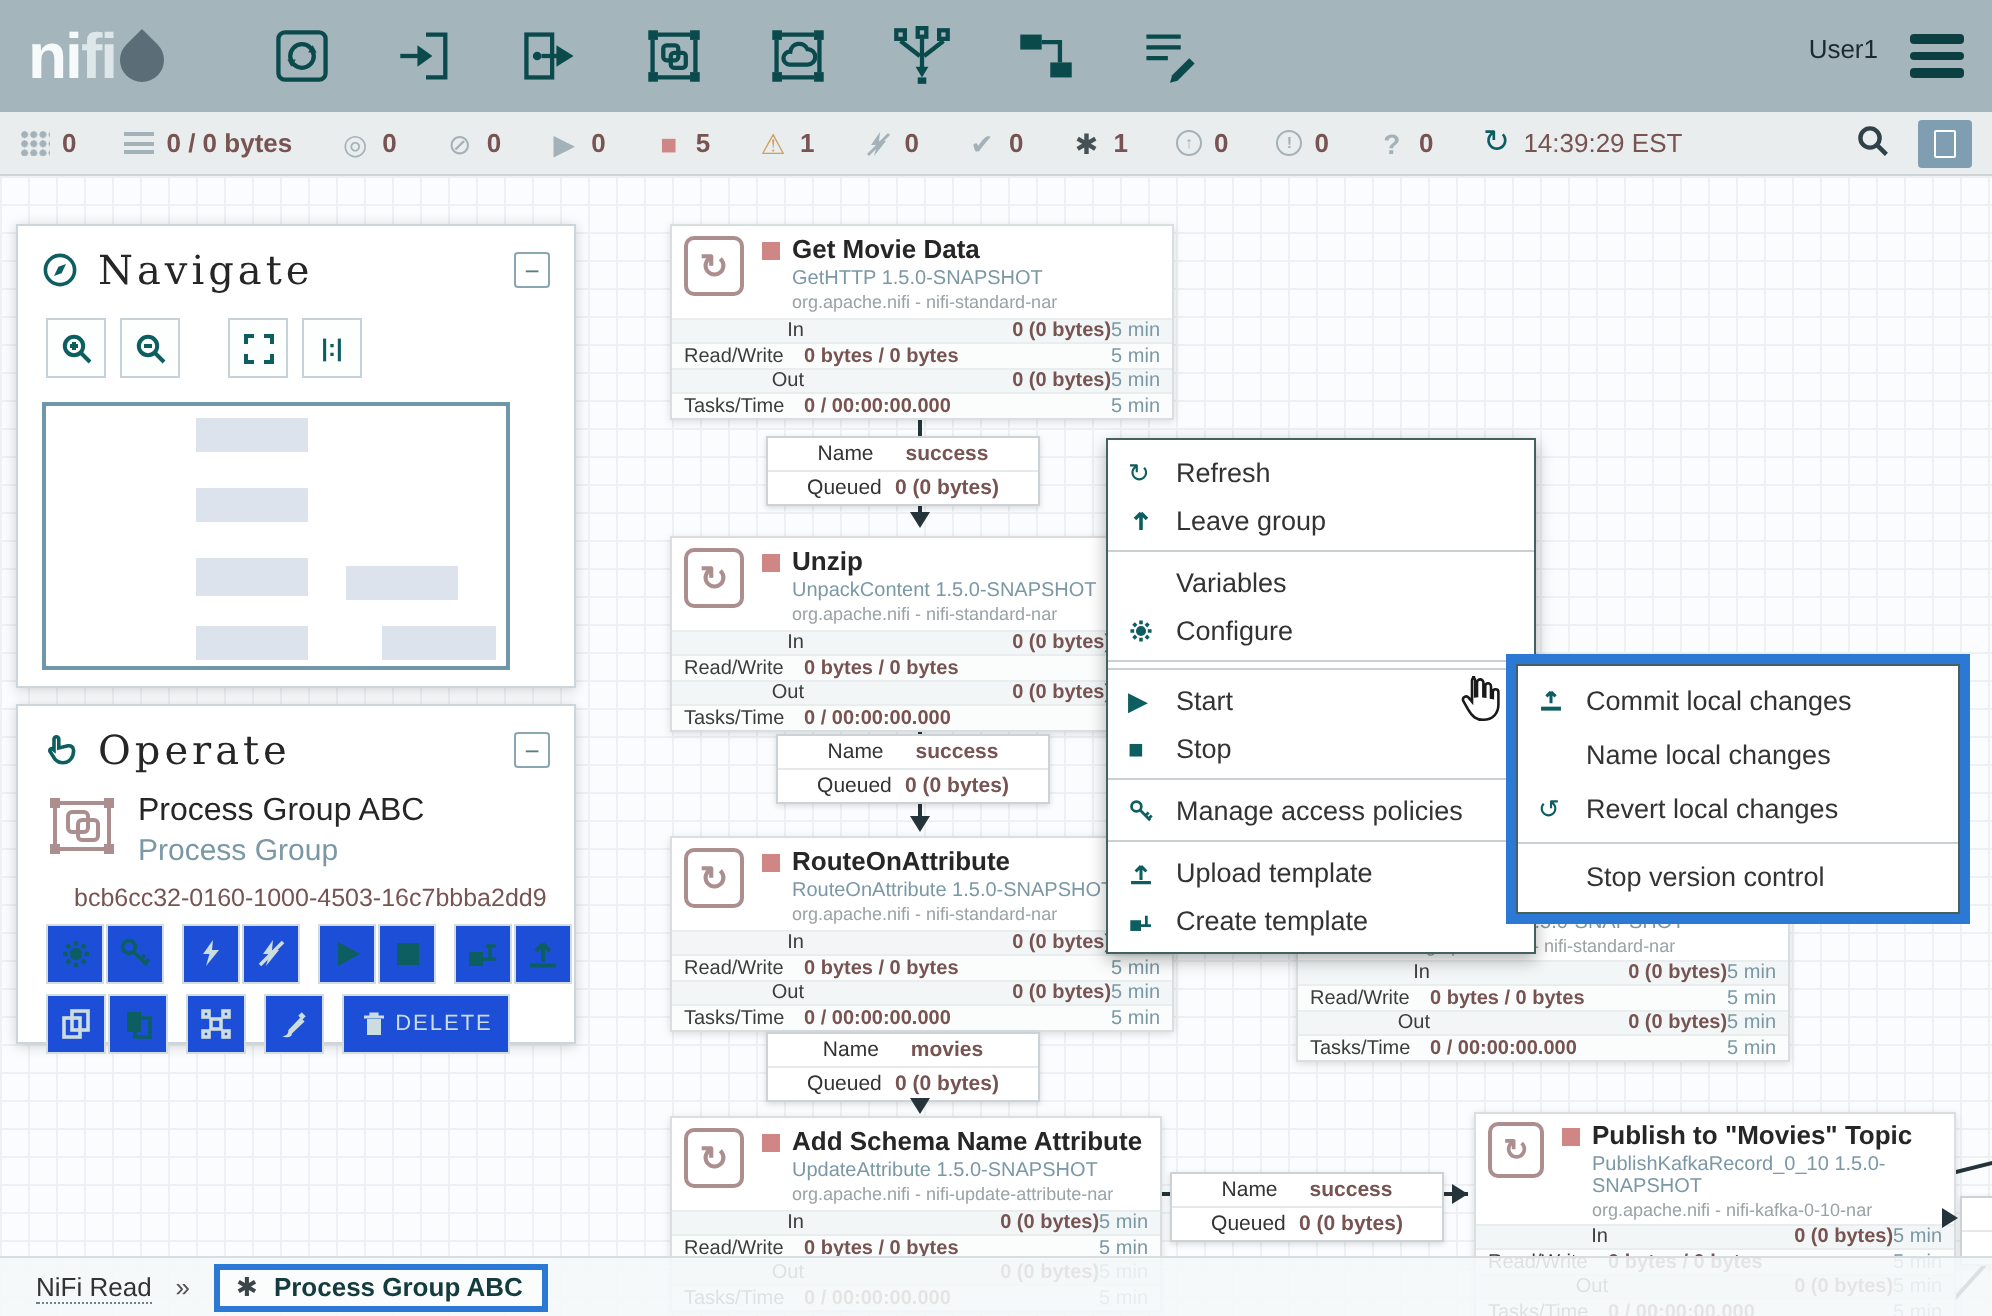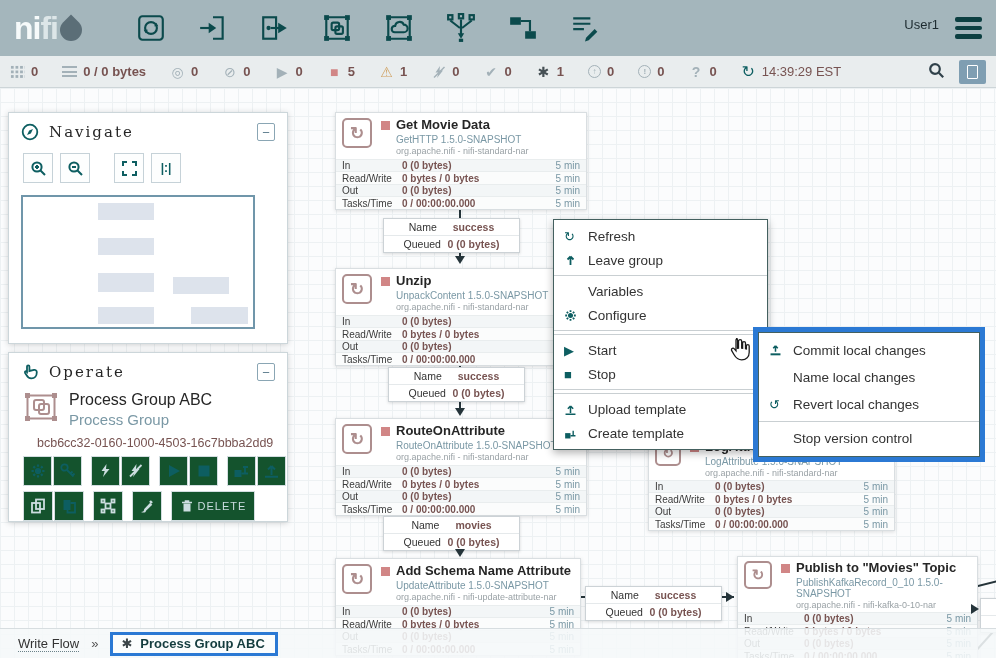--- a/index.html
+++ b/index.html
@@ -47,59 +47,59 @@
     display:inline-flex; align-items:center; justify-content:center; font-size:8px; color:#a3b1b8; font-weight:bold; }
   .st-right { margin-left:auto; display:flex; align-items:center; gap:14px; }
   .search-ico svg { stroke:#30414a; fill:none; stroke-width:2.2; }
   .panel-toggle { width:27px; height:24px; background:#7f9eb2; border-radius:2px;
     display:flex; align-items:center; justify-content:center; cursor:pointer; }
   .panel-toggle .pg { width:11px; height:14px; border:1.6px solid #fff; border-radius:1px; background:transparent; }
 
   
   .panel { position:absolute; background:#fff; border:1px solid #ccd6da; box-shadow:0 1px 6px rgba(0,0,0,.18); z-index:30; }
   .panel-head { display:flex; align-items:center; padding:10px 12px 6px 12px; }
-  .panel-title { font-family:"DejaVu Serif", serif; font-size:15px; letter-spacing:2px; color:#262626; margin-left:10px; }
+  .panel-title { font-family:"DejaVu Serif", serif; font-size:20px; letter-spacing:2px; color:#262626; margin-left:10px; }
   .collapse-btn { margin-left:auto; width:18px; height:18px; border:1px solid #8aa6b4; border-radius:2px;
     display:flex; align-items:center; justify-content:center; cursor:pointer; color:#5a7b8c; font-size:13px; line-height:1; background:#fff; }
   .phead-ico { color:#0d5e61; display:inline-flex; }
   .phead-ico svg { stroke:currentColor; fill:none; stroke-width:1.8; }
 
   .nav-tools { display:flex; gap:7px; padding:6px 12px 8px 14px; }
   .nav-btn { width:30px; height:30px; border:1px solid #c6d2d8; background:#fdfefe; color:#0d5e61;
     display:flex; align-items:center; justify-content:center; cursor:pointer; font-weight:bold; font-size:12px; }
   .nav-btn svg { stroke:currentColor; fill:none; stroke-width:2; }
   .nav-group-gap { width:10px; }
   .minimap { position:relative; margin:4px 12px 0 12px; width:234px; height:134px; border:2px solid #7096aa; background:#fff; cursor:move; }
   .mm-rect { position:absolute; background:#dde3ec; }
 
   .op-comp { display:flex; align-items:flex-start; padding:8px 12px 0 14px; }
   .op-icon { width:38px; height:34px; color:#ad8e8e; display:inline-flex; }
   .op-icon svg { stroke:currentColor; fill:none; stroke-width:2; }
   .op-name { font-size:16px; color:#262626; line-height:1.1; }
   .op-type { font-size:15px; color:#7a98a5; margin-top:2px; }
   .op-id { font-size:12.5px; color:#775351; padding:8px 0 6px 28px; }
   .op-btn-row { display:flex; padding:0 0 0 14px; margin-bottom:5px; }
-  .op-btn { width:30px; height:30px; border:1px solid #d3dde0; background:#14532d; color:#0d5e61;
+  .op-btn { width:30px; height:30px; border:1px solid #d3dde0; background:#1d4ed8; color:#0d5e61;
     display:flex; align-items:center; justify-content:center; cursor:pointer; margin-right:1px; }
   .op-btn svg { stroke:currentColor; fill:none; stroke-width:1.8; }
   .op-btn.gap { margin-left:8px; }
   .op-btn.disabled { color:#ccdde0; }
   .op-btn.wide { width:84px; font-size:11px; letter-spacing:1px; gap:4px; }
 
   
   .proc { position:absolute; background:#fff; border:1px solid #d9dee1; box-shadow:0 1px 4px rgba(0,0,0,.13); z-index:10; cursor:pointer; }
   .proc-head { display:flex; padding:5px 6px 3px 6px; }
   .stamp { width:30px; height:30px; border:2px solid #ad8e8e; border-radius:5px; color:#ad8e8e;
     display:flex; align-items:center; justify-content:center; font-size:17px; font-weight:bold; margin-right:9px; flex:0 0 auto; }
   .run-badge { width:9px; height:9px; background:#d18686; margin:3px 6px 0 0; flex:0 0 auto; }
   .proc-title { font-size:13px; font-weight:bold; color:#262626; line-height:1.15; }
   .proc-type { font-size:10px; color:#7a98a5; margin-top:1px; }
   .proc-bundle { font-size:9px; color:#9aa2a6; margin-top:1px; }
   .srow { display:flex; align-items:center; padding:0 6px; height:12.5px; font-size:10px; border-top:1px solid #e9edee; background:#fbfcfc; }
-  .srow.alt { background:#f3f6f7; }
+  .srow.alt { background:#f3f6f7;text-align:right; }
   .sl { width:60px; color:#3c3c3c; }
   .sv { font-weight:bold; color:#775351; flex:1; }
   .sw { color:#7a98a5; }
 
   
   .conn { position:absolute; width:137px; background:#fff; border:1px solid #ccd2d6; box-shadow:0 1px 3px rgba(0,0,0,.14); z-index:12; font-size:10.5px; cursor:pointer; }
   .cl-row { display:flex; padding:2px 7px;justify-content:center; }
   .cl-row:first-child { border-bottom:1px solid #e5e9eb; }
   .cl-k { width:44px; color:#333; }
   .cl-v { font-weight:bold; color:#775351; }
@@ -746,20 +746,29 @@
     <div class="ctx-sep"></div>
     <div class="ctx-item">
         <span class="ctx-ic">▶</span>
         <span>Start</span>
       </div>
     <div class="ctx-item">
         <span class="ctx-ic">■</span>
         <span>Stop</span>
       </div>
     <div class="ctx-sep"></div>
+    <div class="ctx-item">
+        <span class="ctx-ic">
+          <svg width="13" height="13" viewBox="0 0 17 17">
+            <circle cx="5.5" cy="5.5" r="3.2"></circle>
+            <path d="M8 8l6.5 6.5M11.5 11.5l2-2M13.5 13.5l2-2"></path>
+          </svg>
+        </span>
+        <span>Manage access policies</span>
+      </div>
     <div class="ctx-sep"></div>
     <div class="ctx-item">
         <span class="ctx-ic">
           <svg width="13" height="13" viewBox="0 0 17 17">
             <path d="M8.5 13V4M8.5 4L5 7.5M8.5 4L12 7.5M2 14.8h13" stroke-width="2"></path>
           </svg>
         </span>
         <span>Upload template</span>
       </div>
     <div class="ctx-item">
@@ -794,21 +803,21 @@
         </div>
       <div class="ctx-sep"></div>
       <div class="ctx-item">
           <span class="ctx-ic"></span>
           <span>Stop version control</span>
         </div>
     </div>
   </div>
 
   <div class="breadcrumb">
-    <span class="bc-root">Write Flow</span>
+    <span class="bc-root">NiFi Read</span>
     <span class="bc-sep">»</span>
     <span class="bc-current">
       <span class="bc-star">✱</span>
       <span>Process Group ABC</span>
     </span>
   </div>
 
   <div class="cursor-hand">
     <svg width="26" height="26" viewBox="0 0 26 26">
       <path fill="#ffffff" stroke="#1a1a1a" stroke-width="1.3" d="M9 2.6c.9 0 1.6.7 1.6 1.6v8l.9-.1V5.3c0-.9.7-1.6 1.6-1.6.9 0 1.6.7 1.6 1.6v6.9l.9.1V7.1c0-.8.6-1.5 1.4-1.5.8 0 1.5.7 1.5 1.5v5.7l.9.2v-3c0-.8.6-1.4 1.4-1.4.8 0 1.4.6 1.4 1.4v6.3c0 4.6-3 7.6-7.5 7.6-3.7 0-5.6-1.6-7.6-5.1l-2.4-4.2c-.5-.8-.2-1.8.6-2.2.7-.4 1.5-.2 2 .4l1.7 2V4.2c0-.9.7-1.6 1.6-1.6z"></path>

